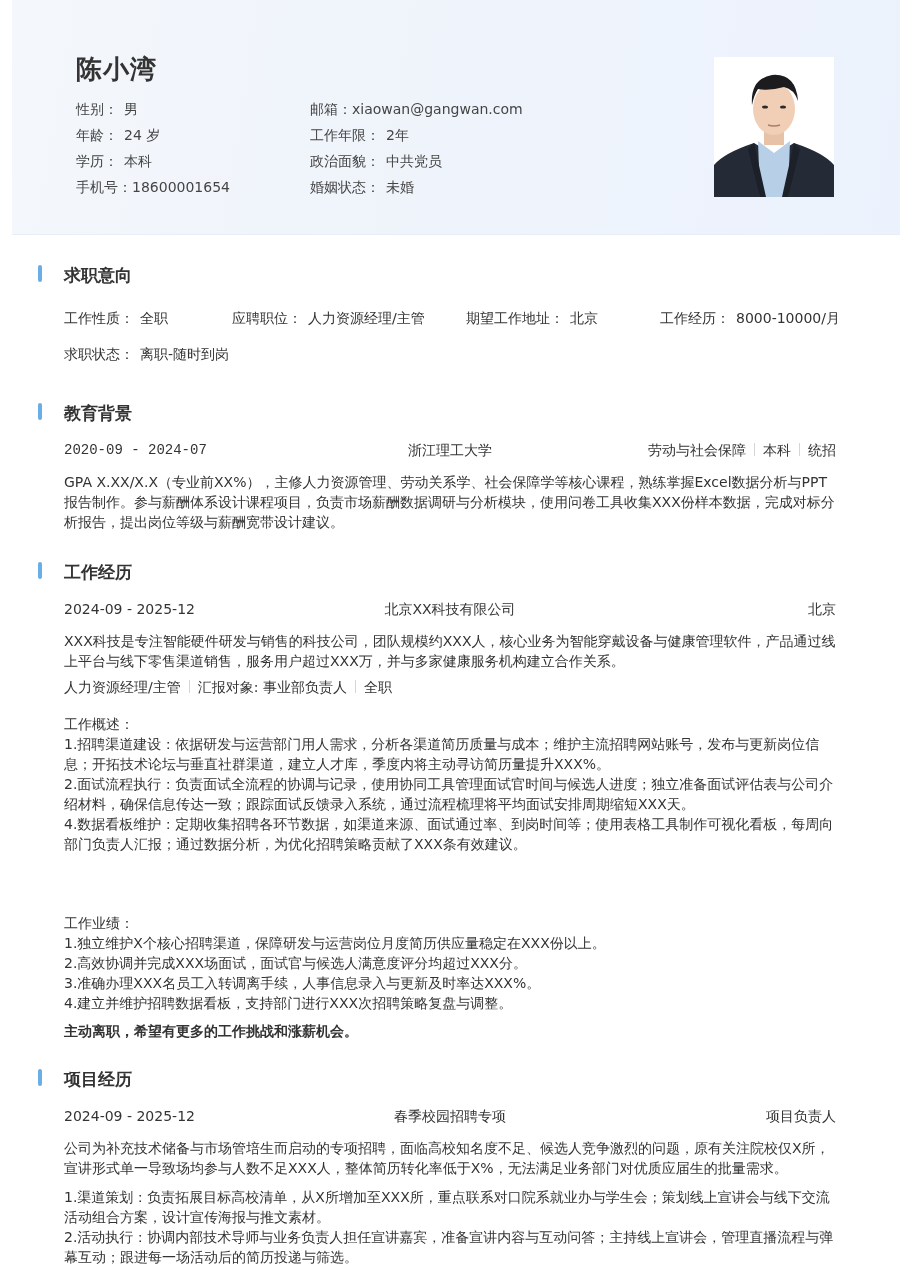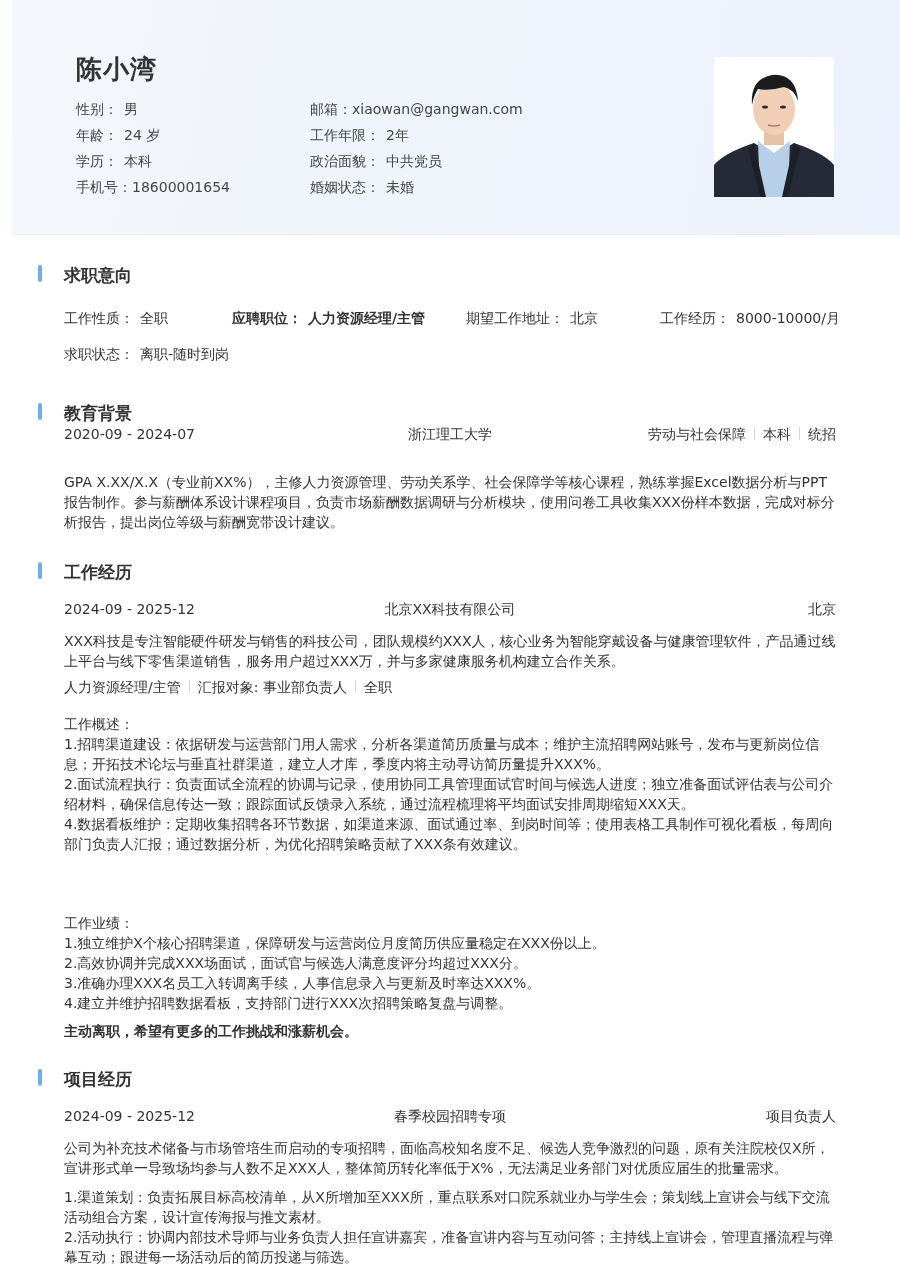--- a/index.html
+++ b/index.html
@@ -85,37 +85,37 @@
     </svg>
   </div>
 </div>
 
 <div class="sec-bar" style="top:265px;"></div>
 <div class="sec-title" style="top:264px;">求职意向</div>
 
 <div class="intent-item" style="left:64px; top:310px;">
   <span>工作性质：</span><span style="margin-left:6px">全职</span>
 </div>
-<div class="intent-item" style="left:232px; top:310px;font-weight:bold;">
+<div class="intent-item" style="left:232px; top:310px;">
   <span>应聘职位：</span><span style="margin-left:6px">人力资源经理/主管</span>
 </div>
 <div class="intent-item" style="left:466px; top:310px;">
   <span>期望工作地址：</span><span style="margin-left:6px">北京</span>
 </div>
 <div class="intent-item" style="left:660px; top:310px;">
   <span>工作经历：</span><span style="margin-left:6px">8000-10000/月</span>
 </div>
 <div class="intent-item" style="left:64px; top:346px;">
   <span>求职状态：</span><span style="margin-left:6px">离职-随时到岗</span>
 </div>
 
 <div class="sec-bar" style="top:403px;"></div>
 <div class="sec-title" style="top:402px;">教育背景</div>
 
-<div class="row3" style="top:426px;">
+<div class="row3" style="top:442px;font-family:Liberation Mono, monospace;">
   <span>2020-09 - 2024-07</span>
   <span class="mid">浙江理工大学</span>
   <span>
     <span>劳动与社会保障</span><span class="sep"></span><span>本科</span><span class="sep"></span><span>统招</span>
   </span>
 </div>
 <div class="para" style="top:472px;">GPA X.XX/X.X（专业前XX%），主修人力资源管理、劳动关系学、社会保障学等核心课程，熟练掌握Excel数据分析与PPT报告制作。参与薪酬体系设计课程项目，负责市场薪酬数据调研与分析模块，使用问卷工具收集XXX份样本数据，完成对标分析报告，提出岗位等级与薪酬宽带设计建议。</div>
 
 <div class="sec-bar" style="top:562px;"></div>
 <div class="sec-title" style="top:561px;">工作经历</div>

